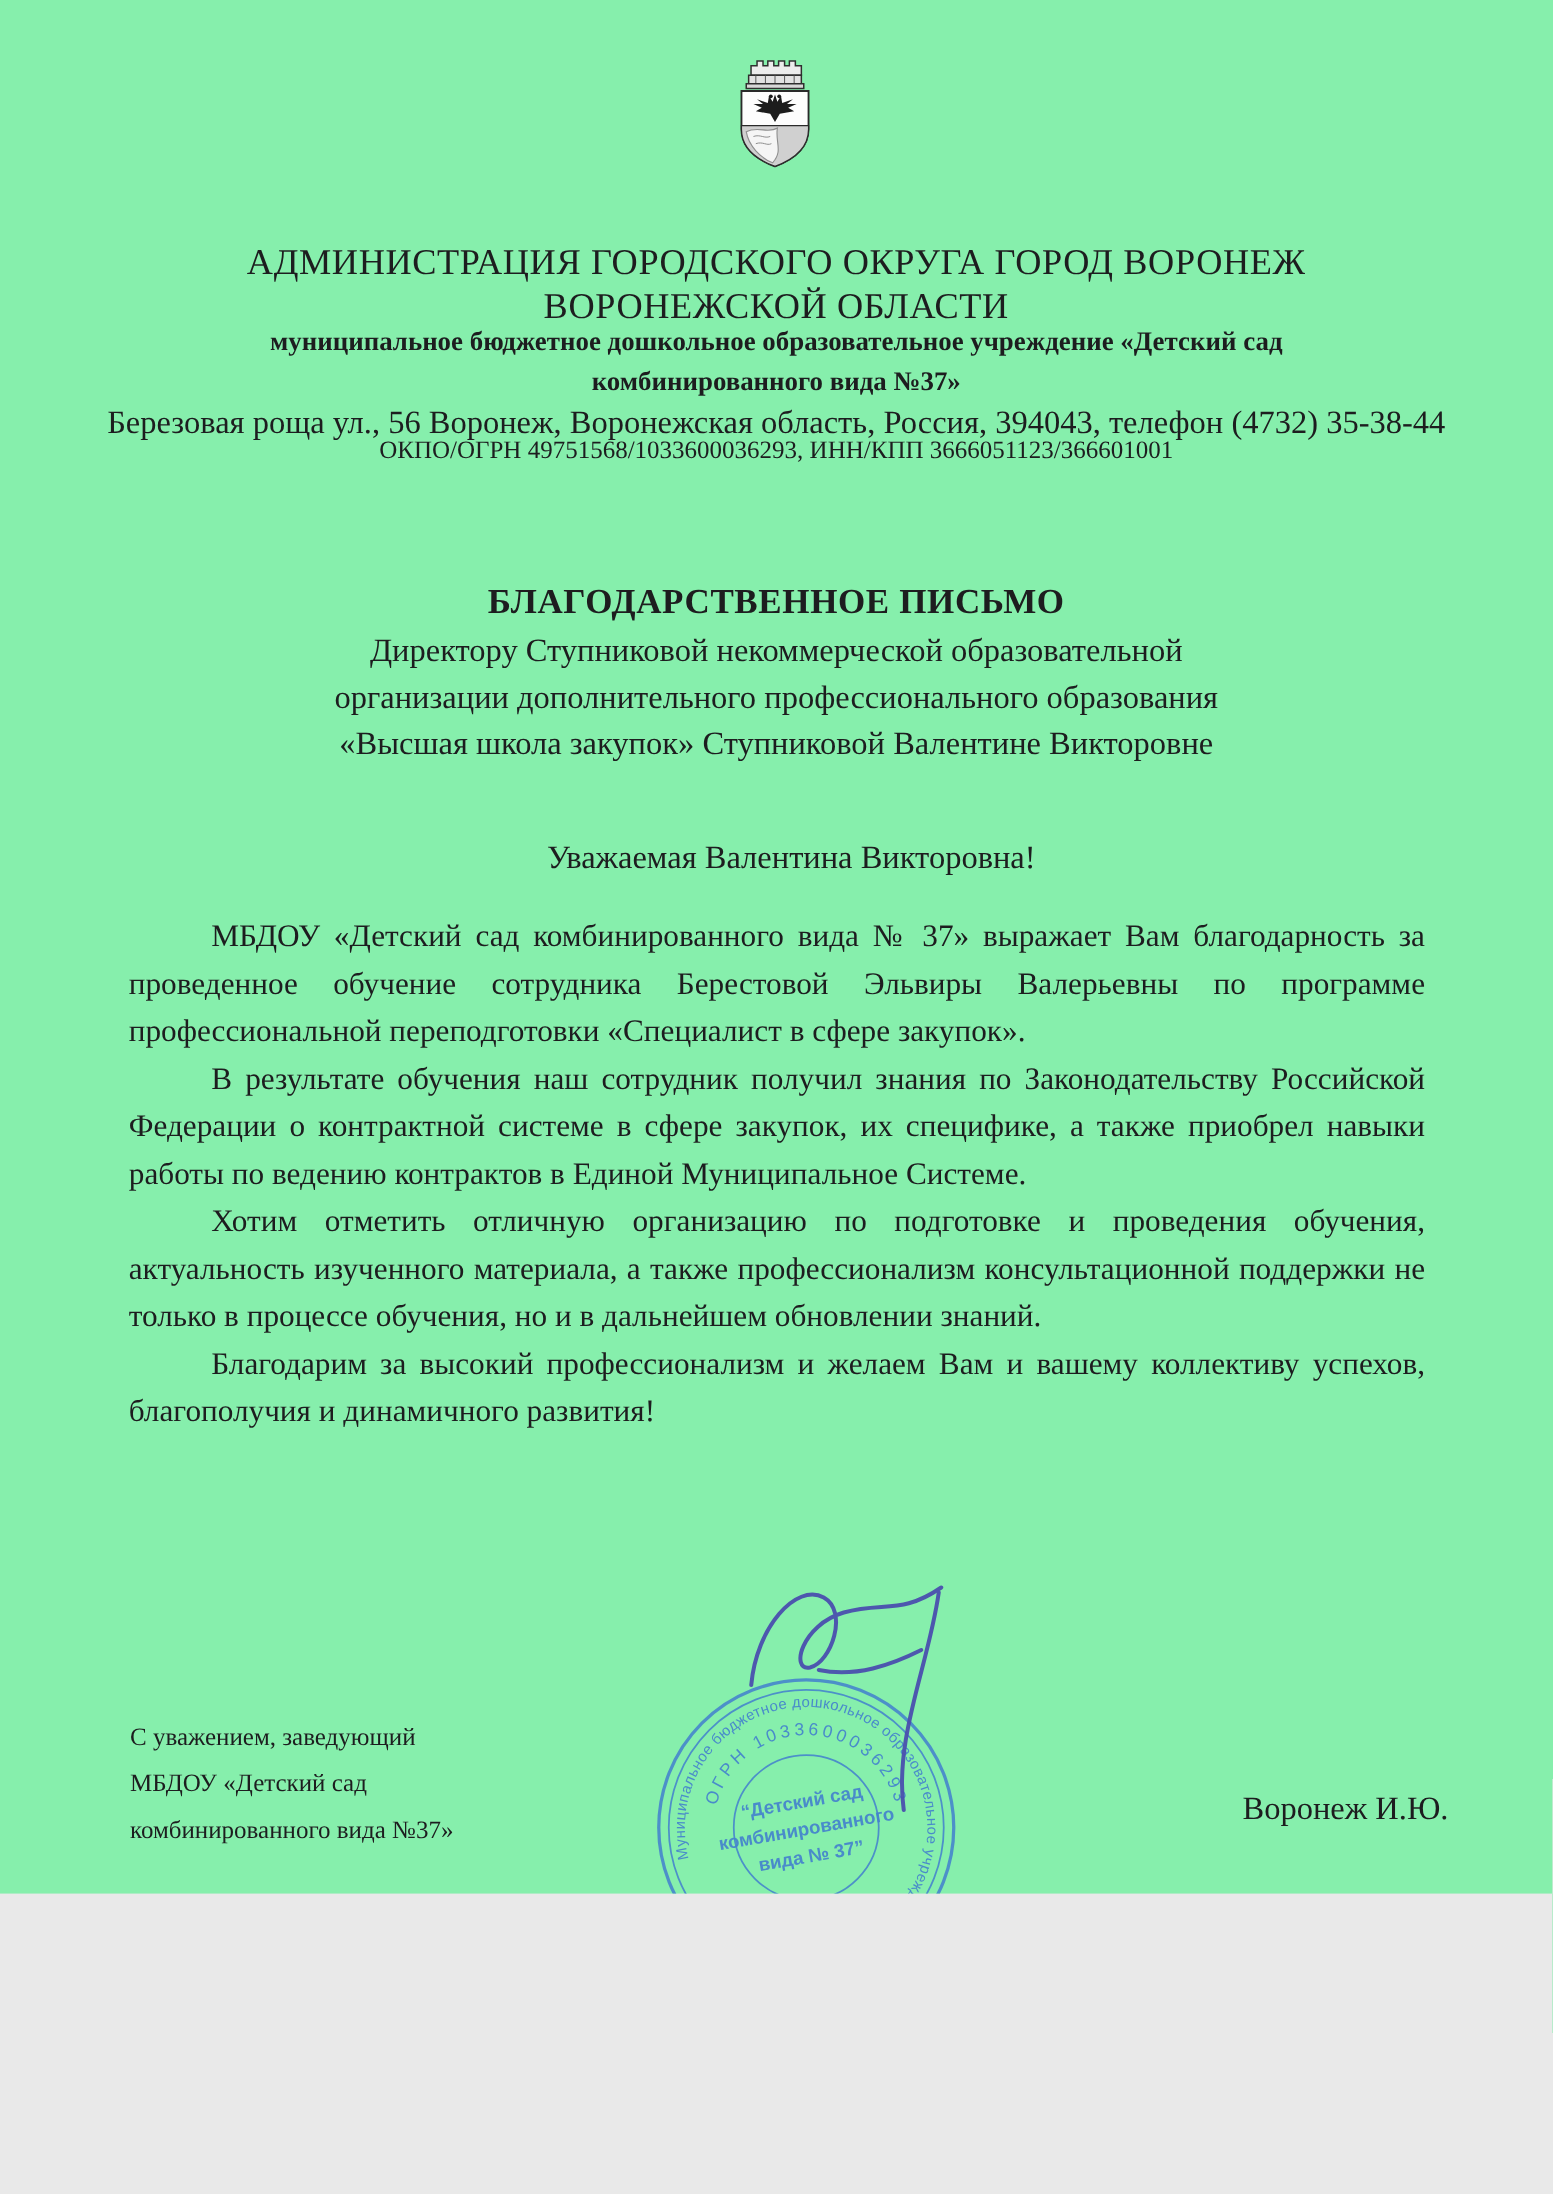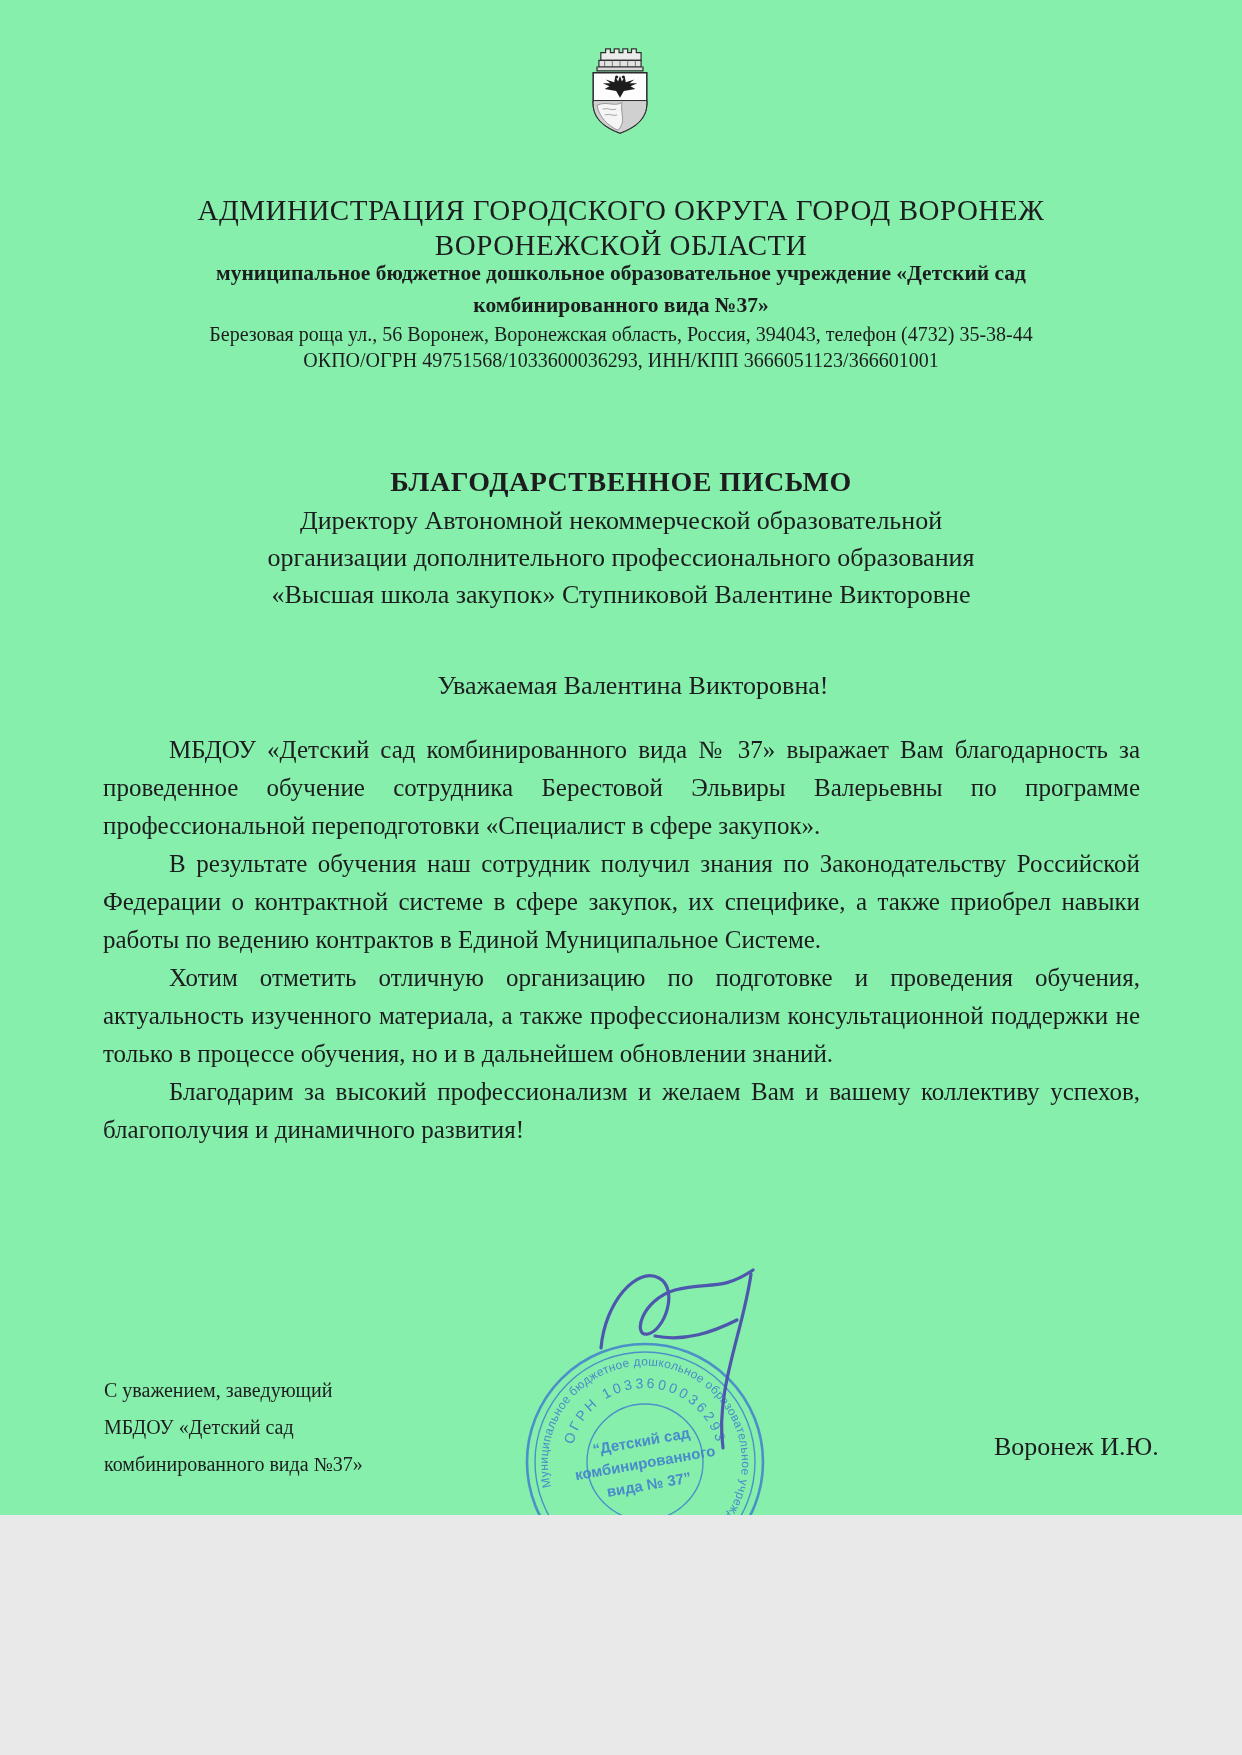--- a/index.html
+++ b/index.html
@@ -5,21 +5,21 @@
   html,body{margin:0;padding:0;background:#e9e9e9;}
   .page{
     position:relative;width:1242px;height:1515px;background:#86efac;
     font-family:"Liberation Serif","DejaVu Serif",serif;color:#1d1d1f;
     overflow:hidden;margin:0 auto;
   }
   .abs{position:absolute;}
   .ctr{left:0;right:0;text-align:center;}
   .org-line{font-size:29px;letter-spacing:.5px;}
   .inst-line{font-size:21.5px;font-weight:bold;}
-  .addr-line{font-size:20px;text-align:center;}
+  .addr-line{font-size:26px;text-align:center;}
   .reg-line{font-size:20px;}
   .letter-title{font-size:28px;font-weight:bold;letter-spacing:.5px;text-align:center;}
   .addressee-line{font-size:26px;}
   .salutation{font-size:26px;margin-left:24px;}
   .body-text{
     left:103px;width:1037px;font-size:25px;line-height:38px;
     text-align:justify;
   }
   .body-text p{margin:0;text-indent:66px;}
   .sig-block{left:104px;font-size:20px;line-height:37px;}
@@ -66,21 +66,21 @@
   </svg>
 
   <div class="abs ctr org-line" style="top:194px">АДМИНИСТРАЦИЯ ГОРОДСКОГО ОКРУГА ГОРОД ВОРОНЕЖ</div>
   <div class="abs ctr org-line" style="top:229px">ВОРОНЕЖСКОЙ ОБЛАСТИ</div>
   <div class="abs ctr inst-line" style="top:261px">муниципальное бюджетное дошкольное образовательное учреждение «Детский сад</div>
   <div class="abs ctr inst-line" style="top:293px">комбинированного вида №37»</div>
   <div class="abs ctr addr-line" style="top:323px">Березовая роща ул., 56 Воронеж, Воронежская область, Россия, 394043, телефон (4732) 35-38-44</div>
   <div class="abs ctr reg-line" style="top:349px">ОКПО/ОГРН 49751568/1033600036293, ИНН/КПП 3666051123/366601001</div>
 
   <div class="abs ctr letter-title" style="top:466px">БЛАГОДАРСТВЕННОЕ ПИСЬМО</div>
-  <div class="abs ctr addressee-line" style="top:506px">Директору Автономной некоммерческой образовательной</div>
+  <div class="abs ctr addressee-line" style="top:506px">Директору Ступниковой некоммерческой образовательной</div>
   <div class="abs ctr addressee-line" style="top:543px">организации дополнительного профессионального образования</div>
   <div class="abs ctr addressee-line" style="top:580px">«Высшая школа закупок» Ступниковой Валентине Викторовне</div>
 
   <div class="abs ctr salutation" style="top:671px">Уважаемая Валентина Викторовна!</div>
 
   <div class="abs body-text" style="top:731px">
     <p>МБДОУ «Детский сад комбинированного вида № 37» выражает Вам благодарность за проведенное обучение сотрудника Берестовой Эльвиры Валерьевны по программе профессиональной переподготовки «Специалист в сфере закупок».</p>
     <p>В результате обучения наш сотрудник получил знания по Законодательству Российской Федерации о контрактной системе в сфере закупок, их специфике, а также приобрел навыки работы по ведению контрактов в Единой Муниципальное Системе.</p>
     <p>Хотим отметить отличную организацию по подготовке и проведения обучения, актуальность изученного материала, а также профессионализм консультационной поддержки не только в процессе обучения, но и в дальнейшем обновлении знаний.</p>
     <p>Благодарим за высокий профессионализм и желаем Вам и вашему коллективу успехов, благополучия и динамичного развития!</p>

